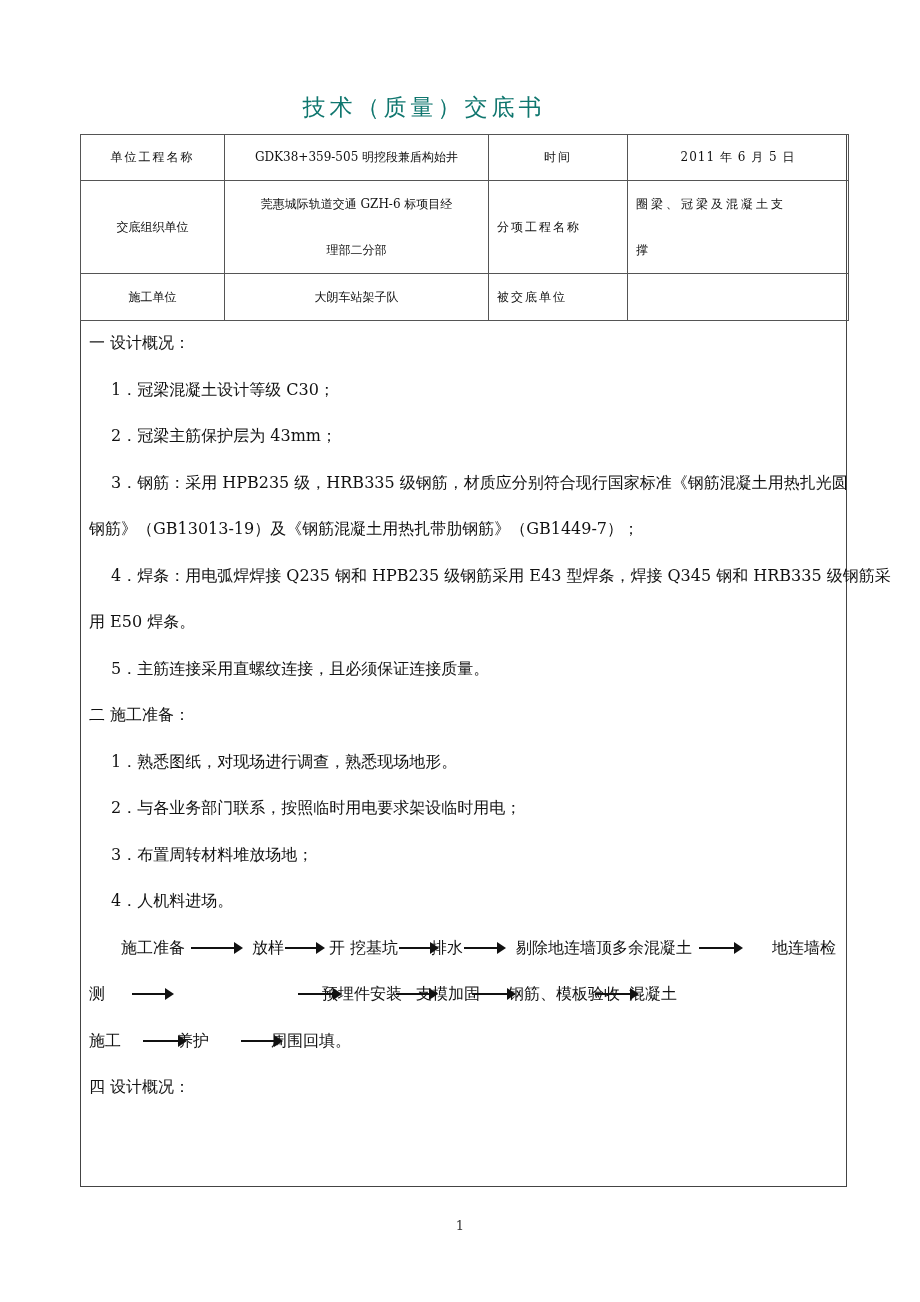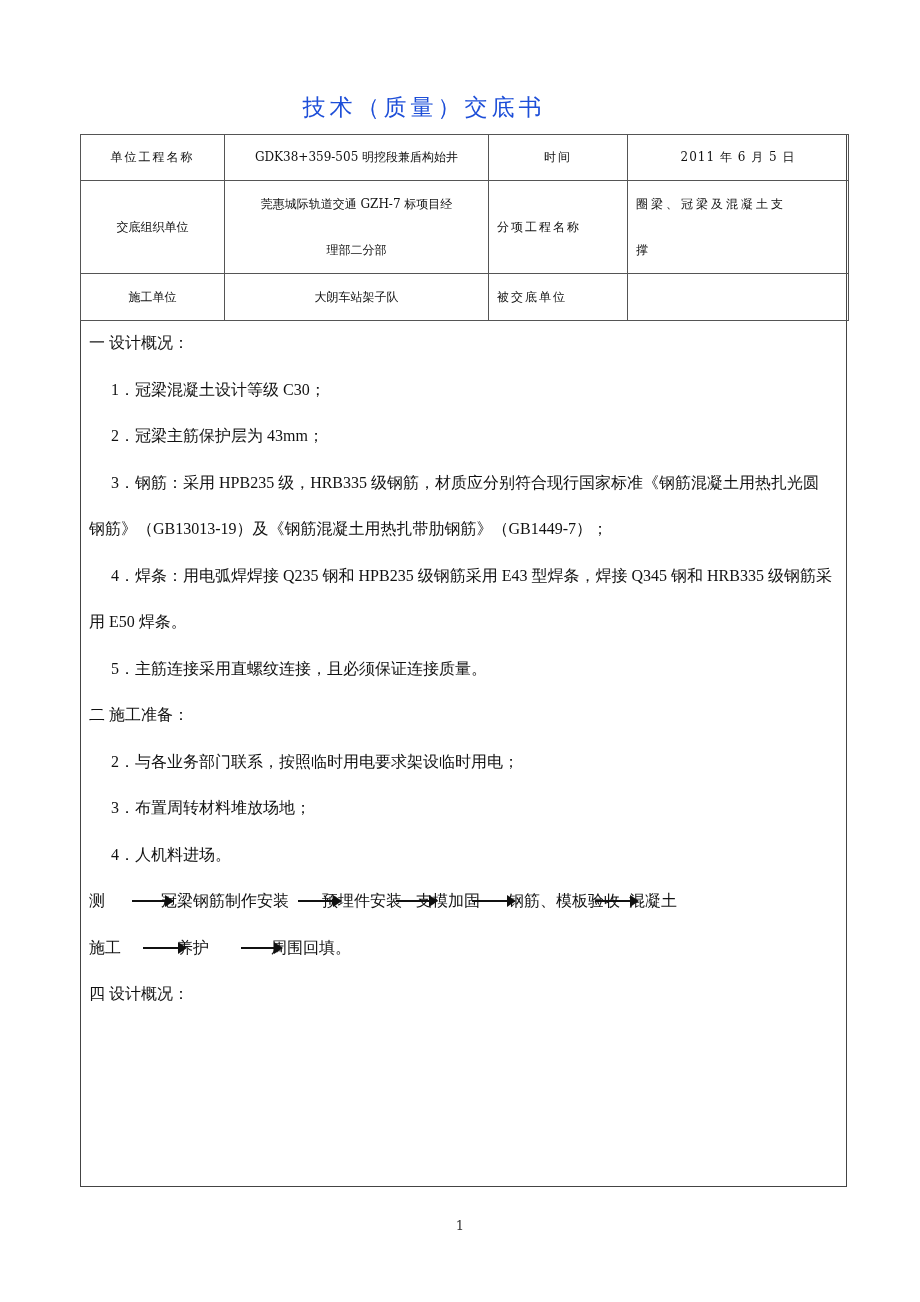--- a/index.html
+++ b/index.html
@@ -3,21 +3,21 @@
   <meta charset="utf-8">
   <style>
     html, body { margin: 0; padding: 0; background: #ffffff; }
     body {
       width: 920px; height: 1302px; position: relative; overflow: hidden;
       font-family: "DejaVu Serif", "Liberation Serif", serif;
       color: #111;
     }
     .title {
       position: absolute; left: 0; width: 848px; top: 92px;
-      text-align: center; font-size: 23px; letter-spacing: 4px; color: #1d4ed8;
+      text-align: center; font-size: 23px; letter-spacing: 4px; color: #0f766e;
     }
     .frame {
       position: absolute; left: 80px; top: 134px; width: 767px; height: 1053px;
       border: 1px solid #444; box-sizing: border-box;
     }
     table.info {
       position: absolute; left: 80px; top: 134px; width: 768px;
       border-collapse: collapse; table-layout: fixed;
       font-size: 12px;
     }
@@ -31,21 +31,20 @@
     .c-center { text-align: center; }
     .c-label { text-align: center; letter-spacing: 2px; }
     .c-label-left { text-align: left; padding-left: 8px !important; letter-spacing: 2px; }
     .c-multi { text-align: center; line-height: 46px !important; }
     .c-multi-left { text-align: left; padding-left: 8px !important; line-height: 46px !important; letter-spacing: 3px; }
     .date { letter-spacing: 1px; }
 
     .body-content {
       position: absolute; left: 89px; top: 320px; width: 760px;
       font-size: 16px;
-      font-family: Liberation Serif, serif;
     }
     .line {
       height: 46.5px; line-height: 46.5px; white-space: nowrap;
     }
     .section { padding-left: 0; }
     .item { padding-left: 22px; }
     .cont { padding-left: 0; }
     .flow {
       position: relative; height: 46.5px; line-height: 46.5px; white-space: nowrap;
     }
@@ -79,21 +78,21 @@
   <tbody>
       <tr class="r1">
     <td class="c-label">单位工程名称</td>
     <td class="c-center">GDK38+359-505 明挖段兼盾构始井</td>
     <td class="c-label">时间</td>
     <td class="c-center date">2011 年 6 月 5 日</td>
   </tr>
   <tr class="r2">
     <td class="c-center">交底组织单位</td>
     <td class="c-multi">
-      <div>莞惠城际轨道交通 GZH-7 标项目经</div>
+      <div>莞惠城际轨道交通 GZH-6 标项目经</div>
       <div>理部二分部</div>
     </td>
     <td class="c-label-left">分项工程名称</td>
     <td class="c-multi-left">
       <div>圈梁、冠梁及混凝土支</div>
       <div>撑</div>
     </td>
   </tr>
   <tr class="r3">
     <td class="c-center">施工单位</td>
@@ -109,30 +108,43 @@
   <div class="line section">一 设计概况：</div>
   <div class="line item">1．冠梁混凝土设计等级 C30；</div>
   <div class="line item">2．冠梁主筋保护层为 43mm；</div>
   <div class="line item">3．钢筋：采用 HPB235 级，HRB335 级钢筋，材质应分别符合现行国家标准《钢筋混凝土用热扎光圆</div>
   <div class="line cont">钢筋》（GB13013-19）及《钢筋混凝土用热扎带肋钢筋》（GB1449-7）；</div>
   <div class="line item">4．焊条：用电弧焊焊接 Q235 钢和 HPB235 级钢筋采用 E43 型焊条，焊接 Q345 钢和 HRB335 级钢筋采</div>
   <div class="line cont">用 E50 焊条。</div>
   <div class="line item">5．主筋连接采用直螺纹连接，且必须保证连接质量。</div>
 
   <div class="line section">二 施工准备：</div>
+  <div class="line item">1．熟悉图纸，对现场进行调查，熟悉现场地形。</div>
   <div class="line item">2．与各业务部门联系，按照临时用电要求架设临时用电；</div>
   <div class="line item">3．布置周转材料堆放场地；</div>
   <div class="line item">4．人机料进场。</div>
 
 
+  <div class="flow">
+    <span class="step" style="left:32px">施工准备</span>
+    <span class="arrow" style="left:102px;width:50px"></span>
+    <span class="step" style="left:163px">放样</span>
+    <span class="arrow" style="left:196px;width:38px"></span>
+    <span class="step" style="left:240px">开 挖基坑</span>
+    <span class="arrow" style="left:310px;width:38px"></span>
+    <span class="step" style="left:342px">排水</span>
+    <span class="arrow" style="left:375px;width:40px"></span>
+    <span class="step" style="left:427px">剔除地连墙顶多余混凝土</span>
+    <span class="arrow" style="left:610px;width:42px"></span>
+    <span class="step" style="left:683px">地连墙检</span>
+  </div>
 
   <div class="flow">
     <span class="step" style="left:0px">测</span>
     <span class="arrow" style="left:43px;width:40px"></span>
-    <span class="step" style="left:72px">冠梁钢筋制作安装</span>
     <span class="arrow" style="left:209px;width:42px"></span>
     <span class="step" style="left:233px">预埋件安装</span>
     <span class="arrow" style="left:307px;width:40px"></span>
     <span class="step" style="left:327px">支模加固</span>
     <span class="arrow" style="left:383px;width:42px"></span>
     <span class="step" style="left:419px">钢筋、模板验收</span>
     <span class="arrow" style="left:506px;width:42px"></span>
     <span class="step" style="left:540px">混凝土</span>
   </div>
 

